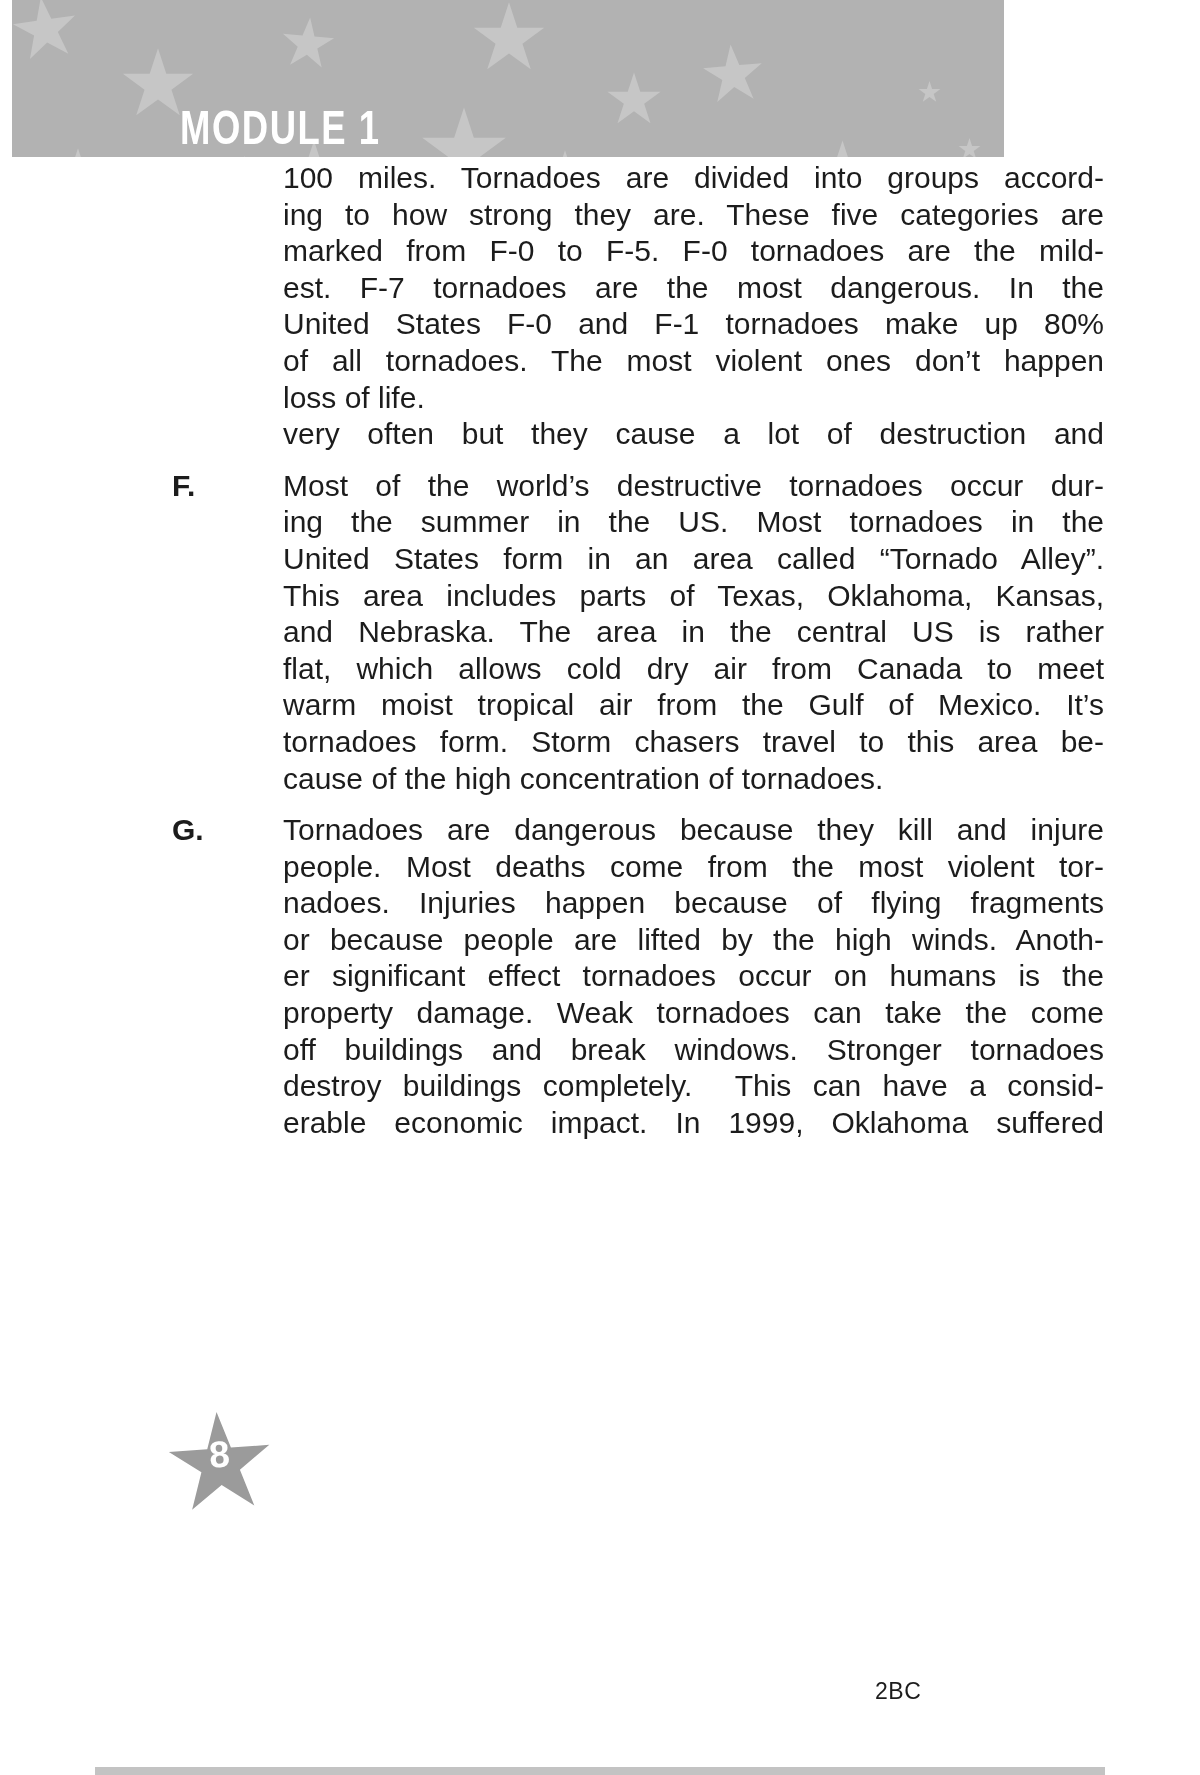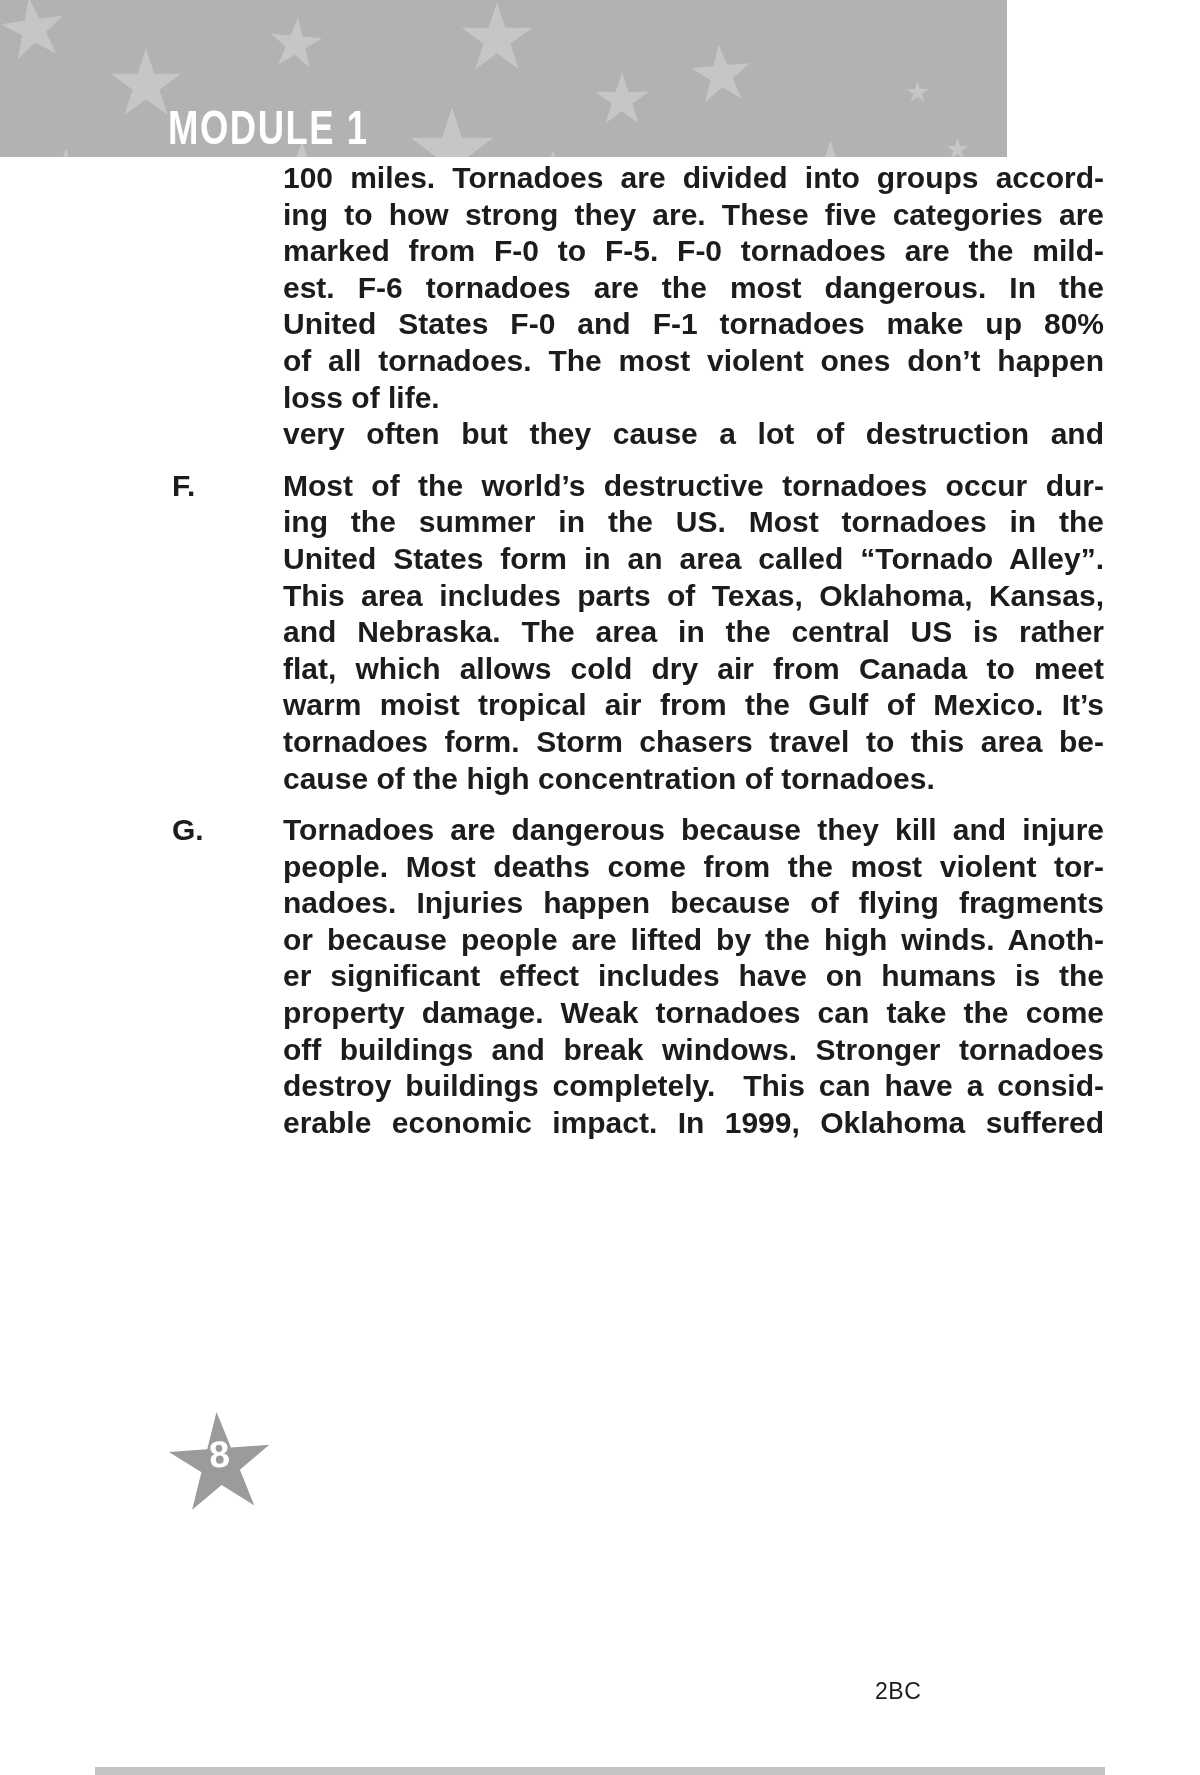--- a/index.html
+++ b/index.html
@@ -6,22 +6,22 @@
   #page{
     position:relative;
     width:1200px;height:1775px;
     background:#ffffff;
     overflow:hidden;
     font-family:"Liberation Sans", sans-serif;
     color:#1c1c1c;
   }
   
   #header{
-    position:absolute;left:0;top:0;width:992px;height:157px;
-    background:#b2b2b2;overflow:hidden;padding-left:15px;
+    position:absolute;left:12px;top:0;width:992px;height:157px;
+    background:#b2b2b2;overflow:hidden;
   }
   .hstar{position:absolute;fill:#c6c6c6;}
   #module-title{
     position:absolute;left:168px;top:100px;
     font-size:48px;font-weight:bold;color:#ffffff;
     letter-spacing:2px;white-space:nowrap;
     transform:scaleX(0.76);transform-origin:left top;
   }
   
   #text-block{
@@ -30,21 +30,20 @@
   }
   .para{position:relative;margin:0 0 15px 0;}
   .para:last-child{margin-bottom:0;}
   .para-label{
     position:absolute;left:-111px;top:0;
     font-weight:bold;font-size:30px;line-height:36.6px;
   }
   .line{
     text-align:justify;text-align-last:justify;
     white-space:normal;
-    font-weight:bold;
   }
   .line.last{text-align-last:left;}
   
   #page-star-wrap{
     position:absolute;left:167px;top:1410px;width:106px;height:103px;
     transform:rotate(-4deg);
   }
   #page-star-wrap svg{position:absolute;left:0;top:0;width:106px;height:100px;fill:#9b9b9b;}
   #page-star-number{
     position:absolute;left:0;top:24px;width:106px;
@@ -117,21 +116,21 @@
       </svg>
 
     <div id="module-title">MODULE 1</div>
   </div>
 
   <div id="text-block">
       <div class="para">
         <div class="line">100 miles. Tornadoes are divided into groups accord-</div>
         <div class="line">ing to how strong they are. These five categories are</div>
         <div class="line">marked from F-0 to F-5. F-0 tornadoes are the mild-</div>
-        <div class="line">est. F-6 tornadoes are the most dangerous. In the</div>
+        <div class="line">est. F-7 tornadoes are the most dangerous. In the</div>
         <div class="line">United States F-0 and F-1 tornadoes make up 80%</div>
         <div class="line">of all tornadoes. The most violent ones don’t happen</div>
         <div class="line last">loss of life.</div>
         <div class="line">very often but they cause a lot of destruction and</div>
       </div>
       <div class="para">
         <div class="para-label">F.</div>
         <div class="line">Most of the world’s destructive tornadoes occur dur-</div>
         <div class="line">ing the summer in the US. Most tornadoes in the</div>
         <div class="line">United States form in an area called “Tornado Alley”.</div>
@@ -141,21 +140,21 @@
         <div class="line">warm moist tropical air from the Gulf of Mexico. It’s</div>
         <div class="line">tornadoes form. Storm chasers travel to this area be-</div>
         <div class="line last">cause of the high concentration of tornadoes.</div>
       </div>
       <div class="para">
         <div class="para-label">G.</div>
         <div class="line">Tornadoes are dangerous because they kill and injure</div>
         <div class="line">people. Most deaths come from the most violent tor-</div>
         <div class="line">nadoes. Injuries happen because of flying fragments</div>
         <div class="line">or because people are lifted by the high winds. Anoth-</div>
-        <div class="line">er significant effect includes have on humans is the</div>
+        <div class="line">er significant effect tornadoes occur on humans is the</div>
         <div class="line">property damage. Weak tornadoes can take the come</div>
         <div class="line">off buildings and break windows. Stronger tornadoes</div>
         <div class="line">destroy buildings completely.&nbsp; This can have a consid-</div>
         <div class="line">erable economic impact. In 1999, Oklahoma suffered</div>
       </div>
     </div>
 
   <div id="page-star-wrap">
     <svg viewBox="0 0 100 91">
         <path d="M50,0 L61.2,34.5 L97.5,34.5 L68.2,55.9 L79.4,90.5 L50,69.1 L20.6,90.5 L31.8,55.9 L2.5,34.5 L38.8,34.5 Z"></path>

